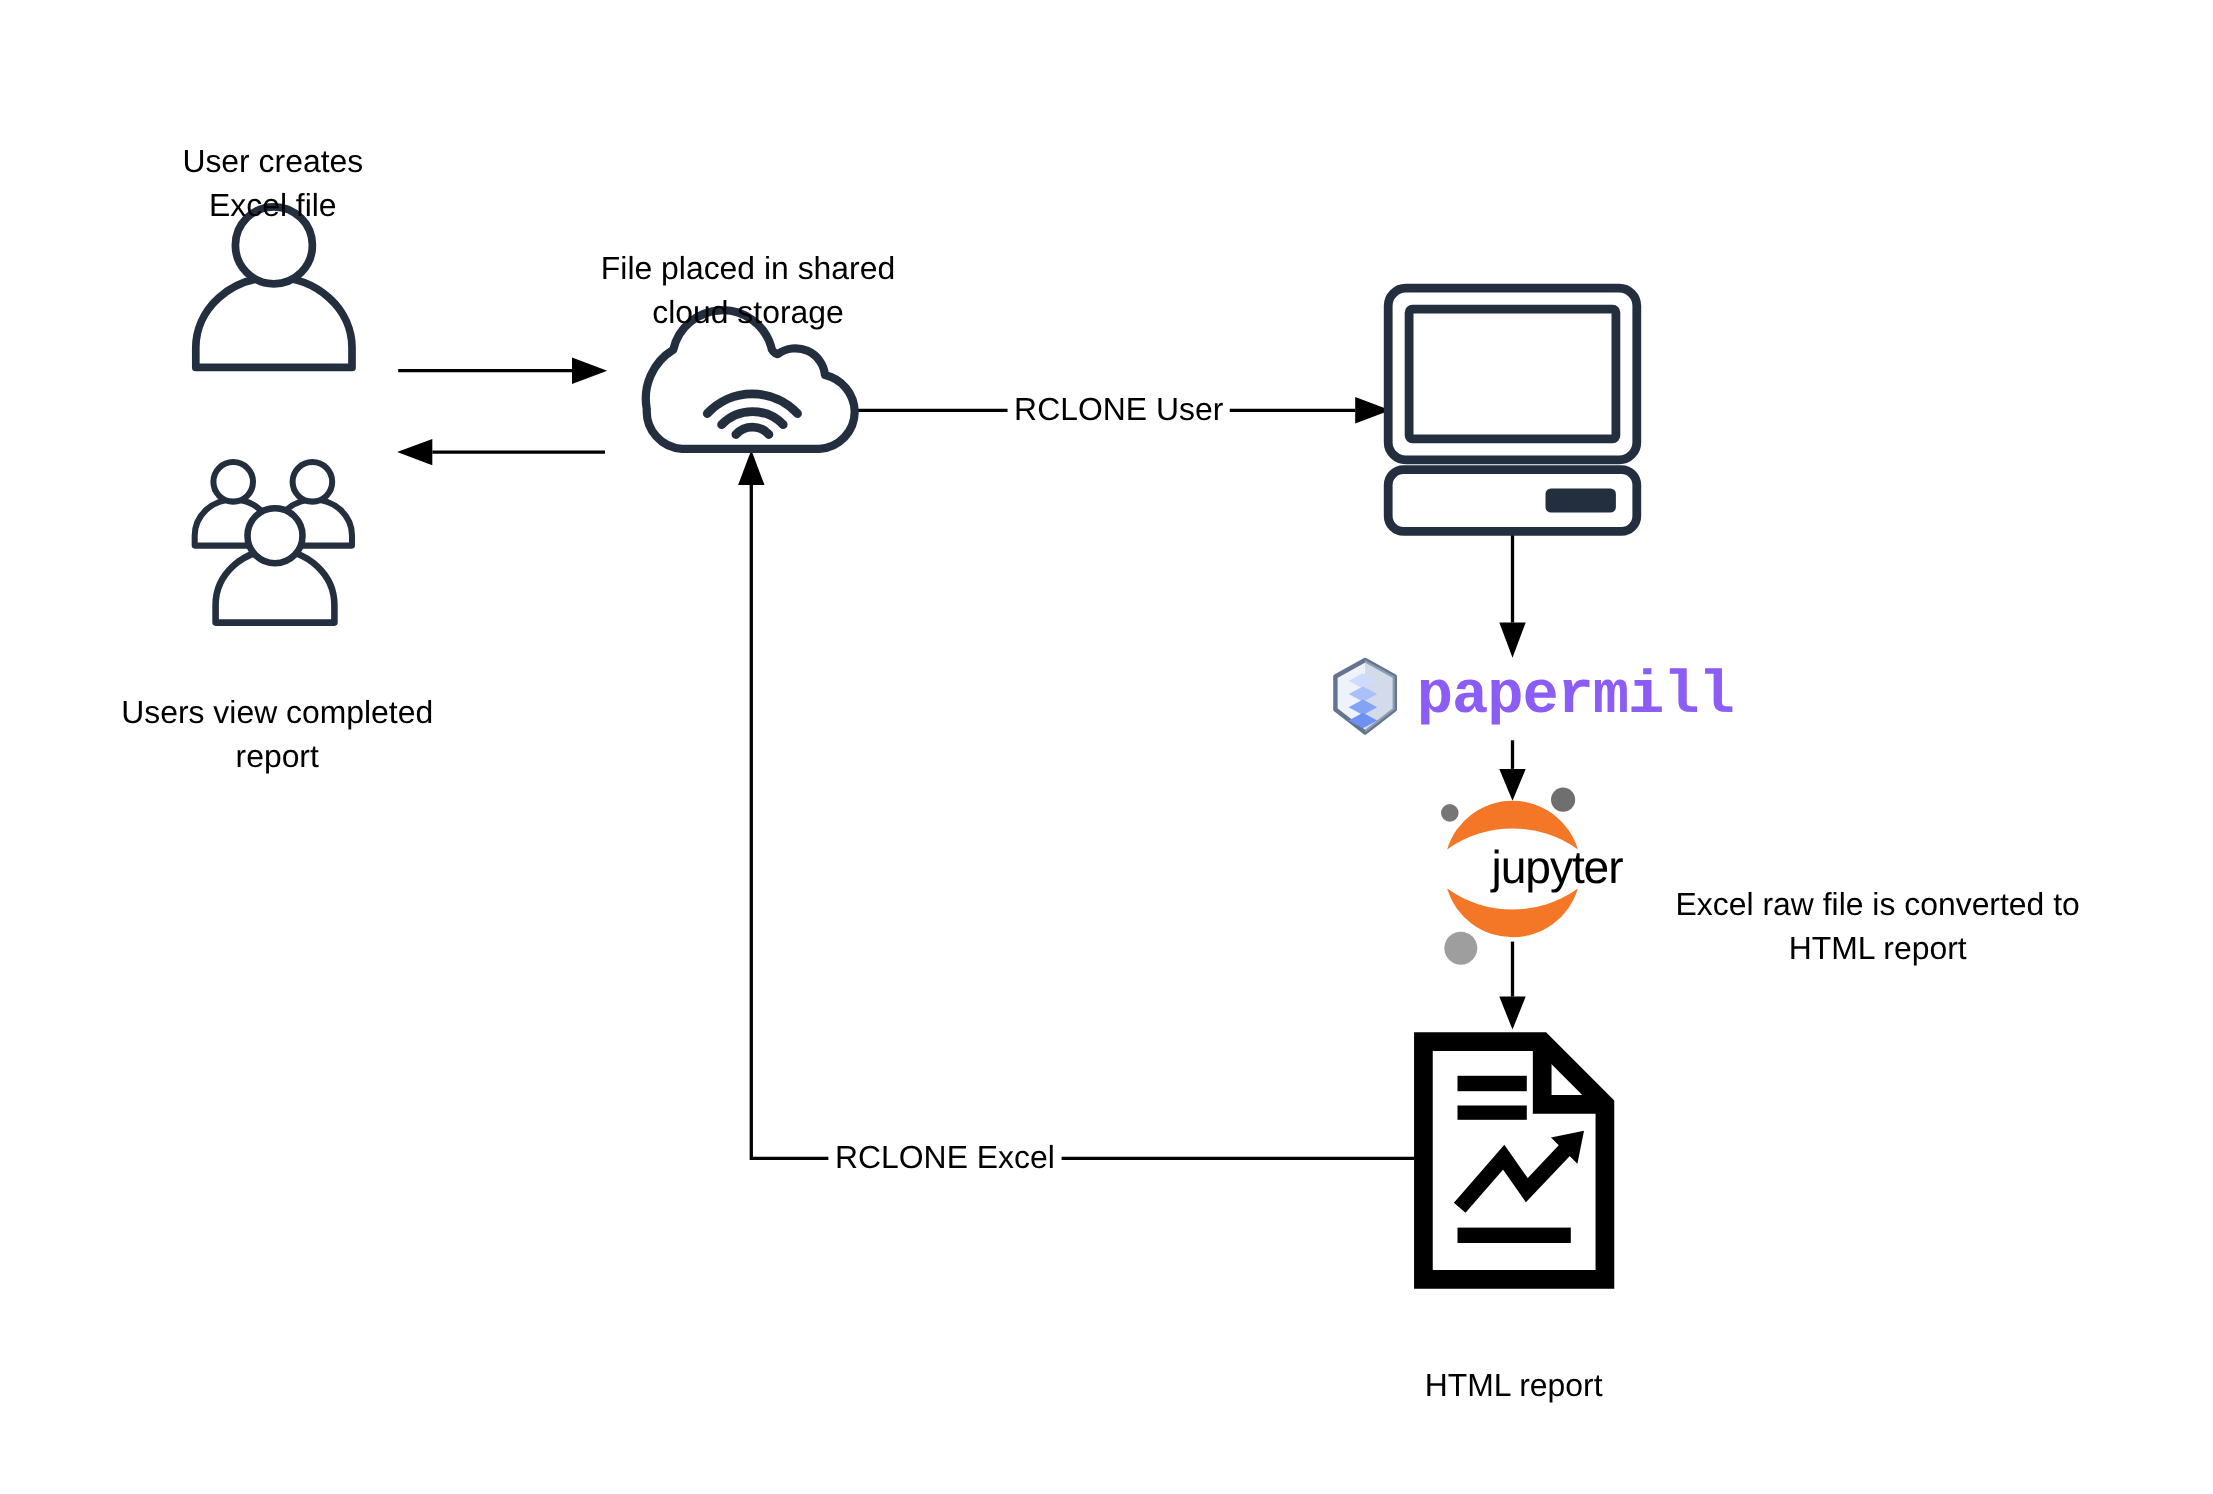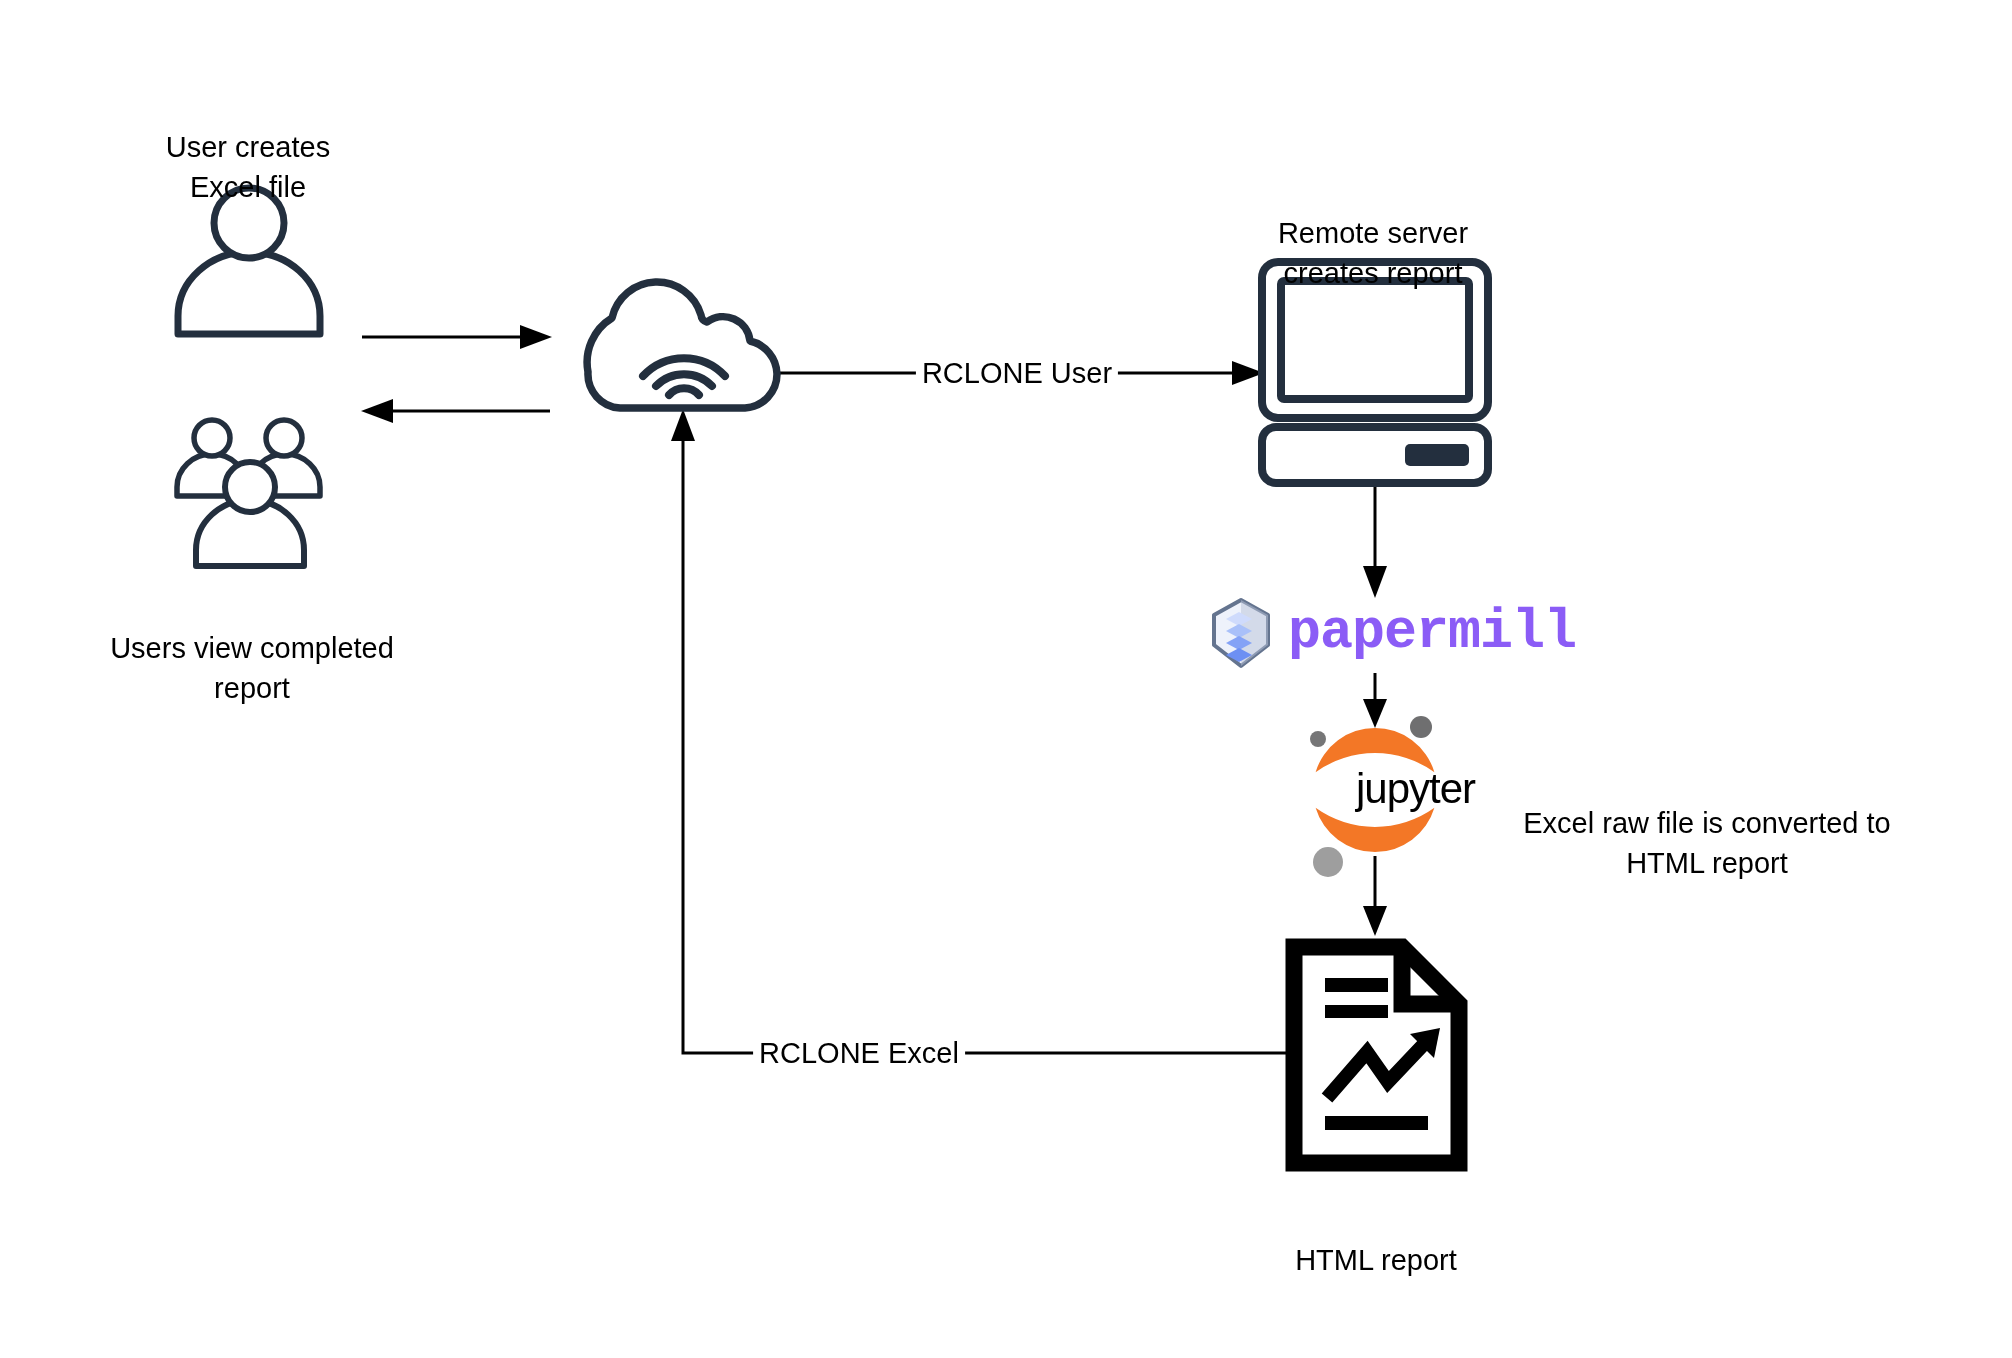--- a/index.html
+++ b/index.html
@@ -129,22 +129,22 @@
       <rect x="1325" y="978" width="63" height="14" fill="#000"></rect>
       <rect x="1325" y="1005" width="63" height="13" fill="#000"></rect>
       <path d="M 1327 1098 L 1367 1052 L 1388 1082 L 1424 1044" fill="none" stroke="#000" stroke-width="14"></path>
       <polygon points="1440,1028 1410,1034 1434,1058" fill="#000"></polygon>
       <rect x="1325" y="1116" width="103" height="14" fill="#000"></rect>
     </g>
   </svg>
 
   <div class="label" style="left:48px;top:87px;width:400px;">User creates
 Excel file</div>
-  <div class="label" style="left:1173px;top:173px;width:400px;">Remote server
-creates report</div>
+  <div class="label" style="left:480px;top:185px;width:400px;">File placed in shared
+cloud storage</div>
   <div class="label" style="left:52px;top:588px;width:400px;">Users view completed
 report</div>
   <div class="label" style="left:1457px;top:763px;width:500px;">Excel raw file is converted to
 HTML report</div>
   <div class="label" style="left:1176px;top:1200px;width:400px;">HTML report</div>
 
   <div class="edge-label" style="left:1017px;top:373px;">RCLONE User</div>
   <div class="edge-label" style="left:859px;top:1053px;">RCLONE Excel</div>
 
   <div class="papermill-word">papermill</div>

